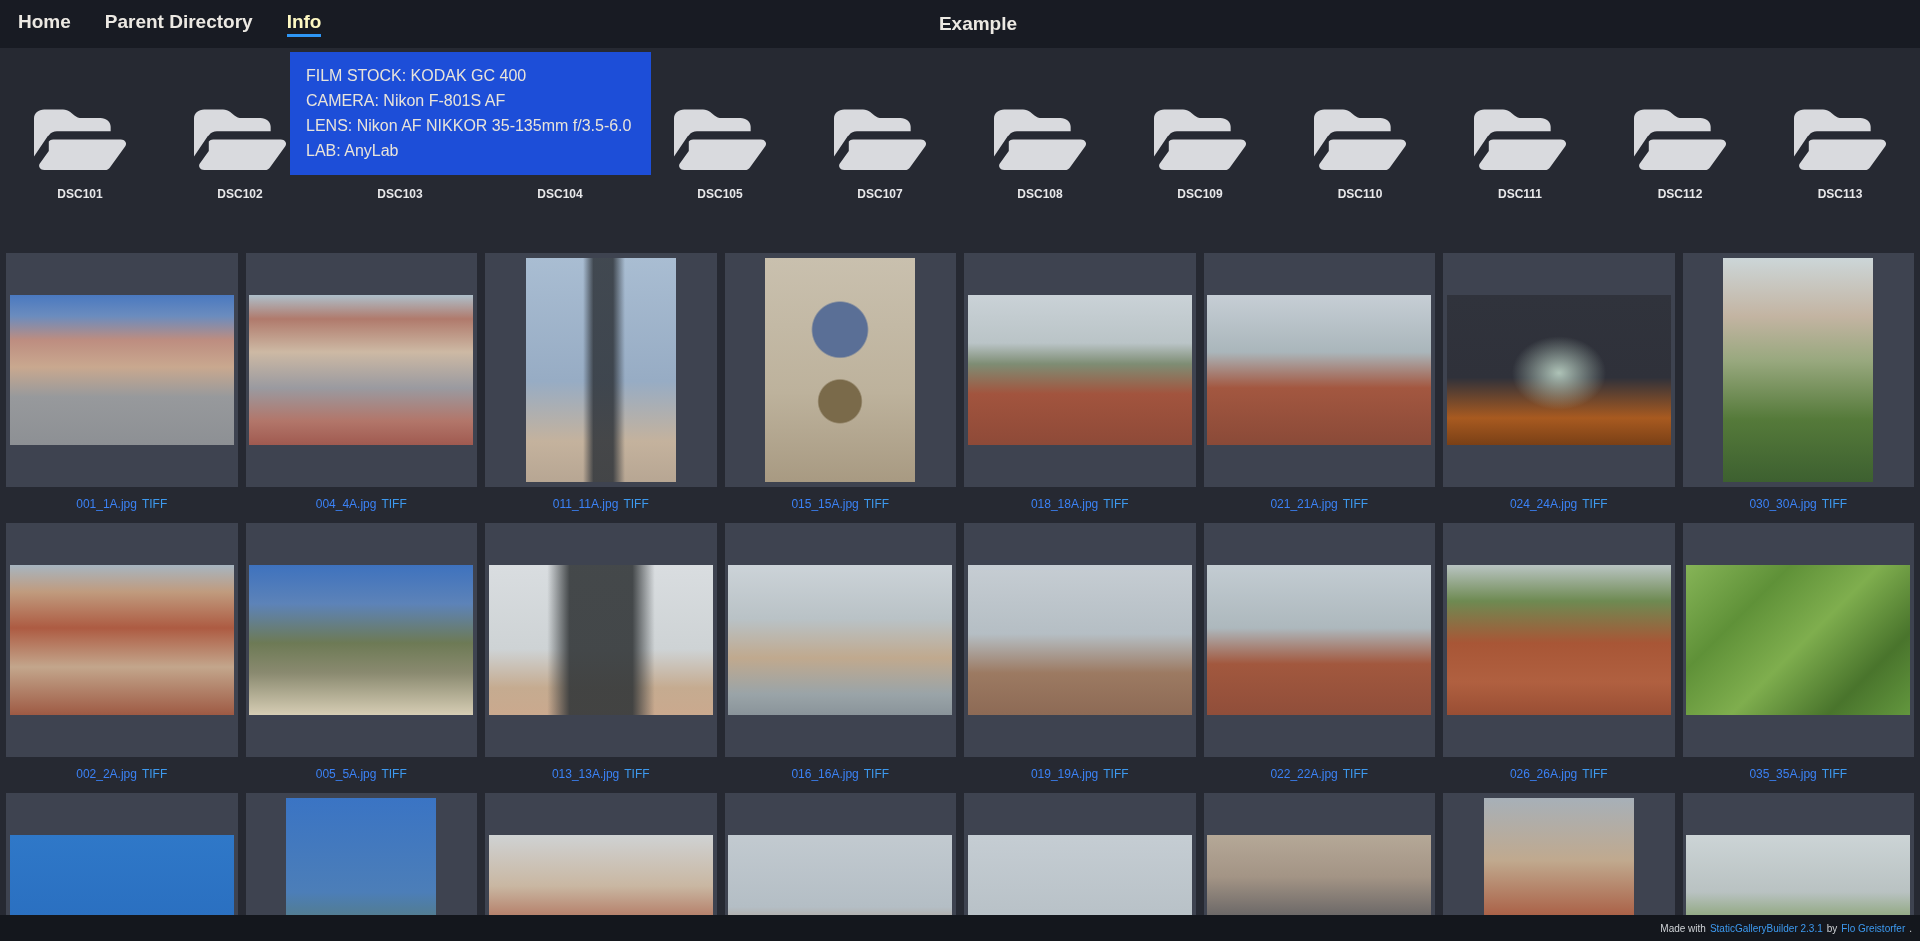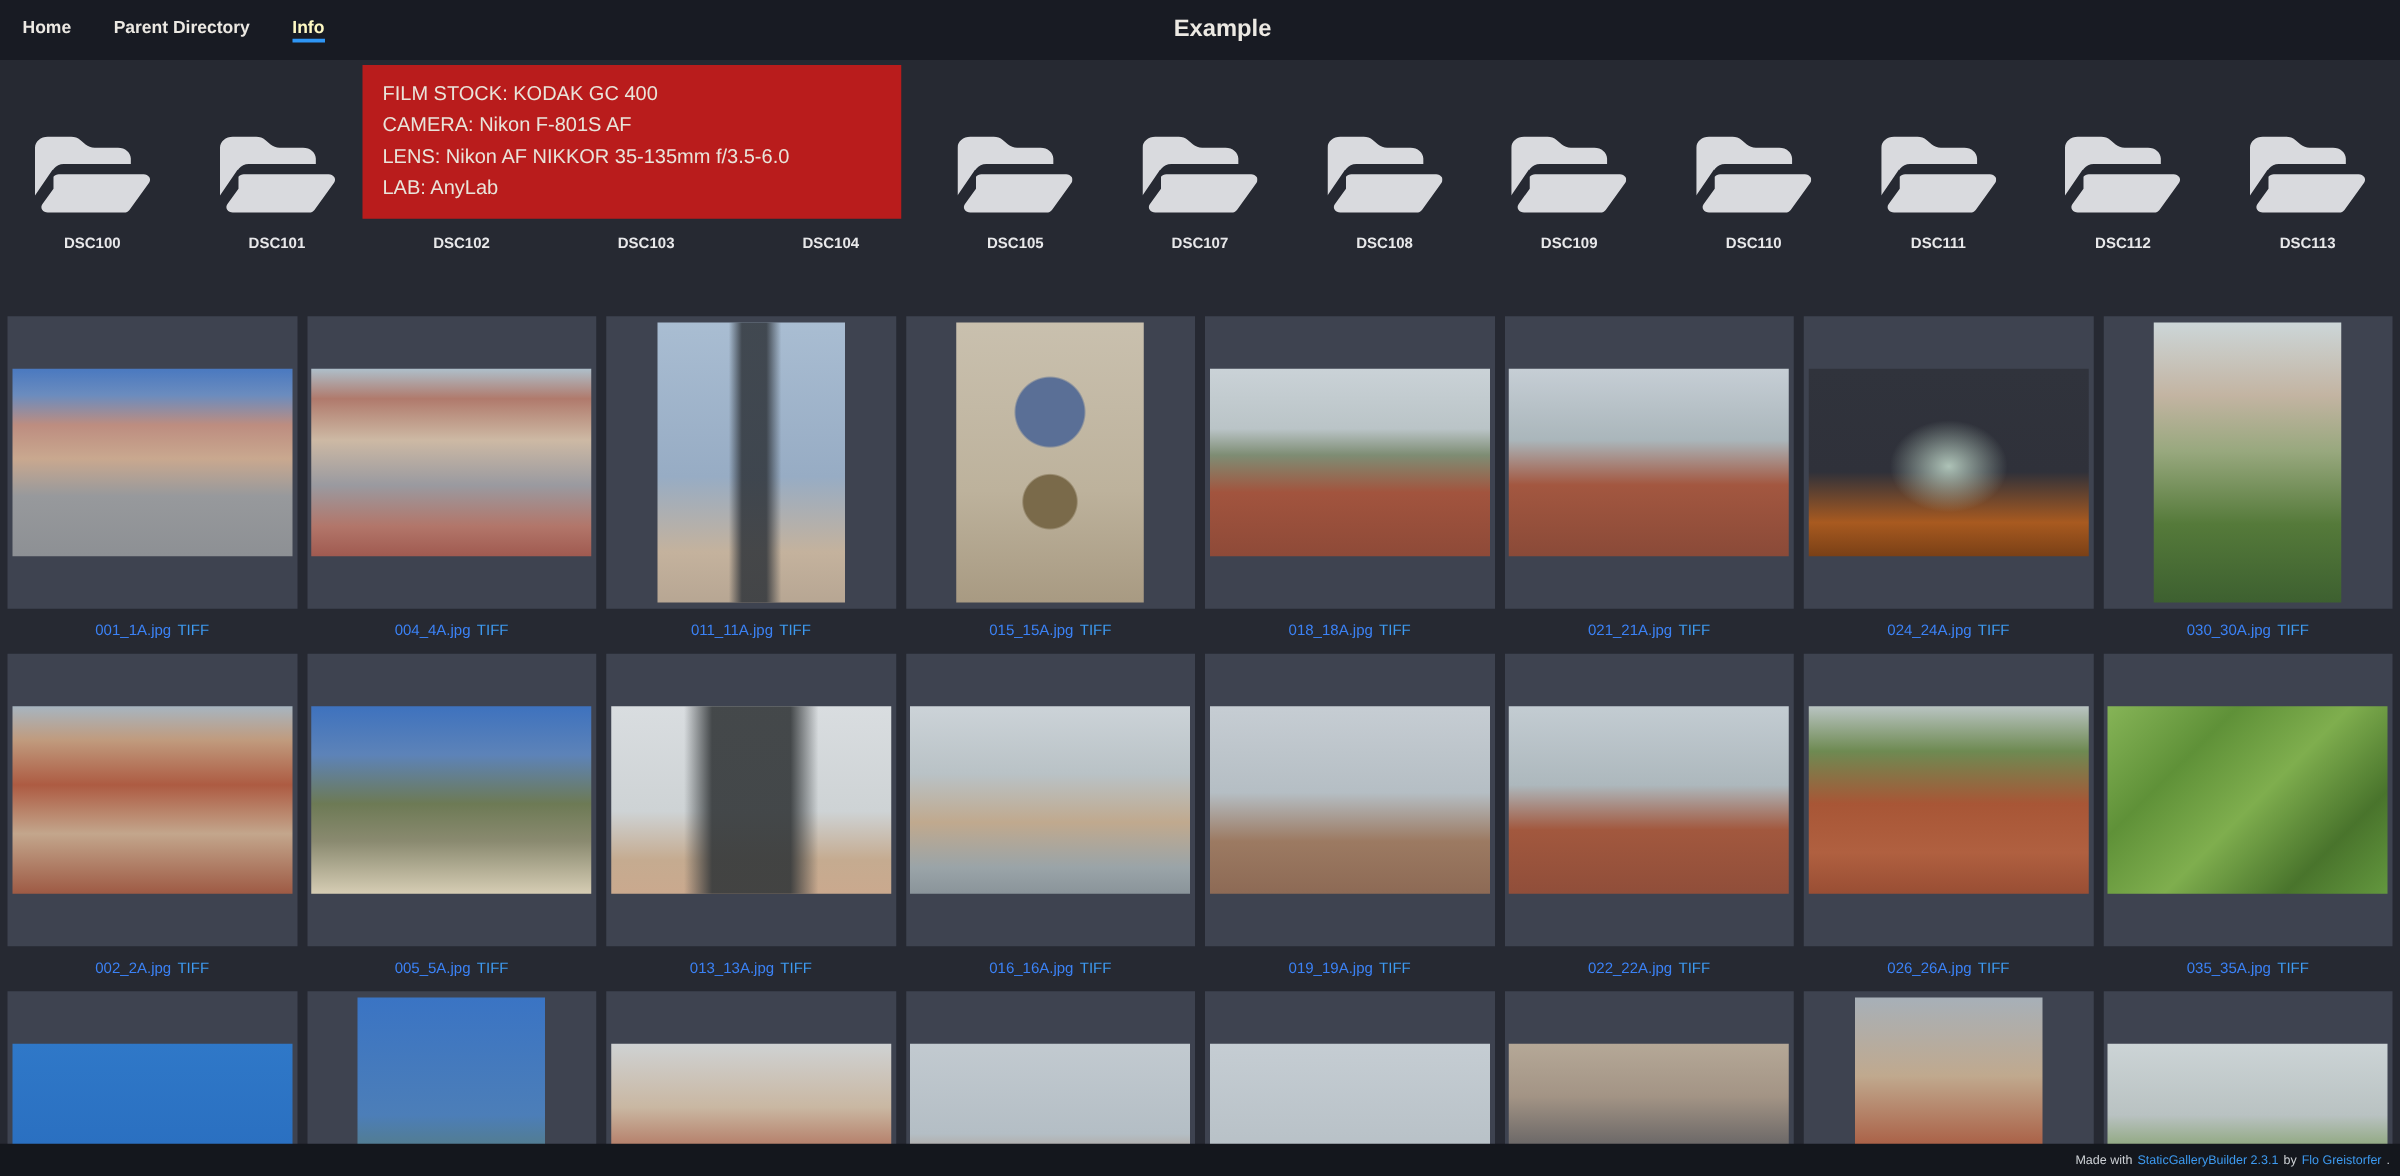--- a/index.html
+++ b/index.html
@@ -17,21 +17,21 @@
     height: 48px;
     background: #181b23;
     display: flex;
     align-items: center;
     padding: 0 18px;
     gap: 34px;
     position: relative;
     z-index: 5;
   }
   .nav-link {
-    font-size: 14px;
+    font-size: 19px;
     font-weight: bold;
     color: #ece9e3;
     text-decoration: none;
     cursor: pointer;
     line-height: 1;
     padding-bottom: 3px;
     border-bottom: 3px solid transparent;
   }
   .nav-link.active {
     color: #fef9c3;
@@ -66,22 +66,22 @@
     font-size: 12px;
     font-weight: bold;
     color: #e8e8ea;
   }
 
   
   .tooltip {
     position: absolute;
     left: 290px;
     top: 52px;
-    width: 431px;
-    background: #b91c1c;
+    width: 361px;
+    background: #1d4ed8;
     color: #e9e4da;
     font-size: 16px;
     line-height: 25px;
     padding: 11px 16px 12px;
     z-index: 10;
   }
 
   
   .grid {
     margin: 52px 6px 0;
@@ -133,26 +133,20 @@
 <body>
 
 <div class="navbar">
   <a class="nav-link">Home</a>
   <a class="nav-link">Parent Directory</a>
   <a class="nav-link active">Info</a>
   <div class="nav-title">Example</div>
 </div>
 
 <div class="folders" id="folders-row">
-  <div class="folder">
-    <svg class="folder-icon" viewBox="0 0 576 512" preserveAspectRatio="none" aria-hidden="true">
-      <path d="M88.7 223.8L0 375.8V96C0 60.7 28.7 32 64 32h117.5c17 0 33.3 6.7 45.3 18.7l26.5 26.5c12 12 28.3 18.7 45.3 18.7H416c35.3 0 64 28.7 64 64v32H144c-19.8 0-38.2 10.1-48.9 26.7l-6.4 9.9zm3.9 42.8c5.9-9.2 16.1-14.7 27-14.7H544c11.6 0 22.3 6.3 28 16.4s5.5 22.6-.6 32.5l-98.3 160c-5.8 9.5-16.1 15.2-27.3 15.2H64c-11.6 0-22.3-6.3-28-16.4s-5.5-22.6 .6-32.5l56-91.2z"></path>
-    </svg>
-    <div class="folder-label">DSC100</div>
-  </div>
 
   <div class="folder">
     <svg class="folder-icon" viewBox="0 0 576 512" preserveAspectRatio="none" aria-hidden="true">
       <path d="M88.7 223.8L0 375.8V96C0 60.7 28.7 32 64 32h117.5c17 0 33.3 6.7 45.3 18.7l26.5 26.5c12 12 28.3 18.7 45.3 18.7H416c35.3 0 64 28.7 64 64v32H144c-19.8 0-38.2 10.1-48.9 26.7l-6.4 9.9zm3.9 42.8c5.9-9.2 16.1-14.7 27-14.7H544c11.6 0 22.3 6.3 28 16.4s5.5 22.6-.6 32.5l-98.3 160c-5.8 9.5-16.1 15.2-27.3 15.2H64c-11.6 0-22.3-6.3-28-16.4s-5.5-22.6 .6-32.5l56-91.2z"></path>
     </svg>
     <div class="folder-label">DSC101</div>
   </div>
 
   <div class="folder">
     <svg class="folder-icon" viewBox="0 0 576 512" preserveAspectRatio="none" aria-hidden="true">

